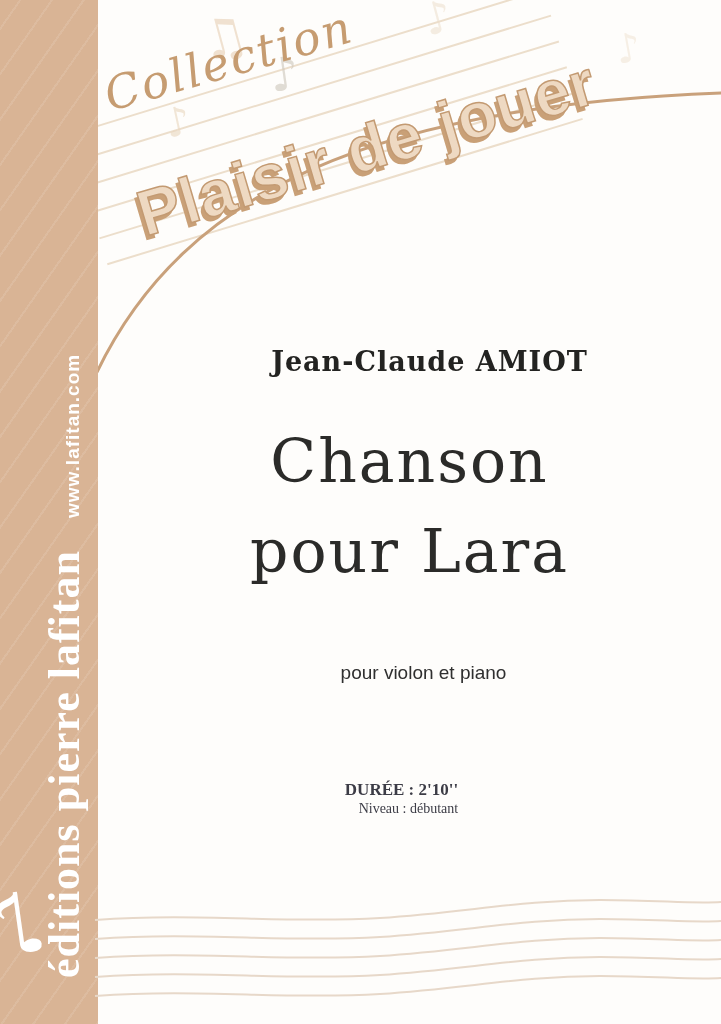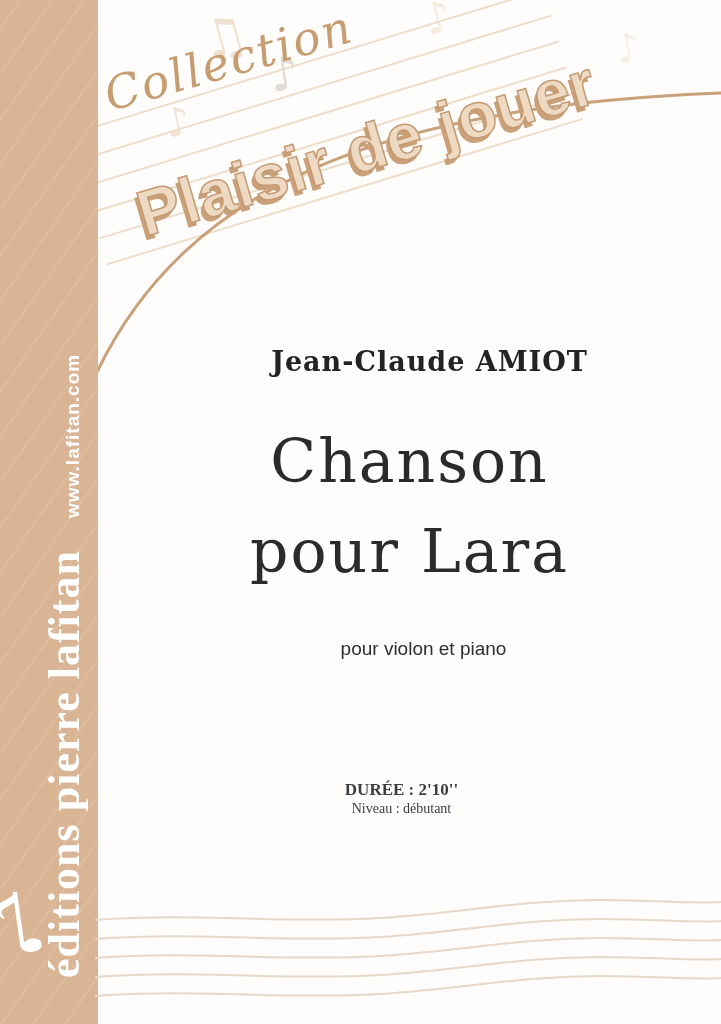--- a/index.html
+++ b/index.html
@@ -65,30 +65,30 @@
     font-size:27px; letter-spacing:1px; color:#232321;padding-left:40px;
   }
   .title-line{
     position:absolute; left:0; right:0;
     font-family:"DejaVu Serif", serif; font-size:60px;
     letter-spacing:2px; color:#2b2b29; line-height:1.1;
   }
   .title-1{top:428px;}
   .title-2{top:518px;}
   .subtitle{
-    position:absolute; left:0; right:0; top:638px;
+    position:absolute; left:0; right:0; top:662px;
     font-family:"Liberation Sans", sans-serif;
     font-size:19px; color:#2f2f2f;margin-left:28px;
   }
   .duree-block{
     position:absolute; left:0; right:0; top:779px;
     color:#3c3c46;
   }
   .duree-inner{
-    display:inline-block; text-align:center; margin-right:16px;
+    display:inline-block; text-align:right; margin-right:16px;
   }
   .duree{
     font-family:"Liberation Serif", serif; font-weight:bold;
     font-size:17px; line-height:1.25;
   }
   .niveau{
     font-family:"Liberation Serif", serif;
     font-size:14px; line-height:1.3;
   }
   

